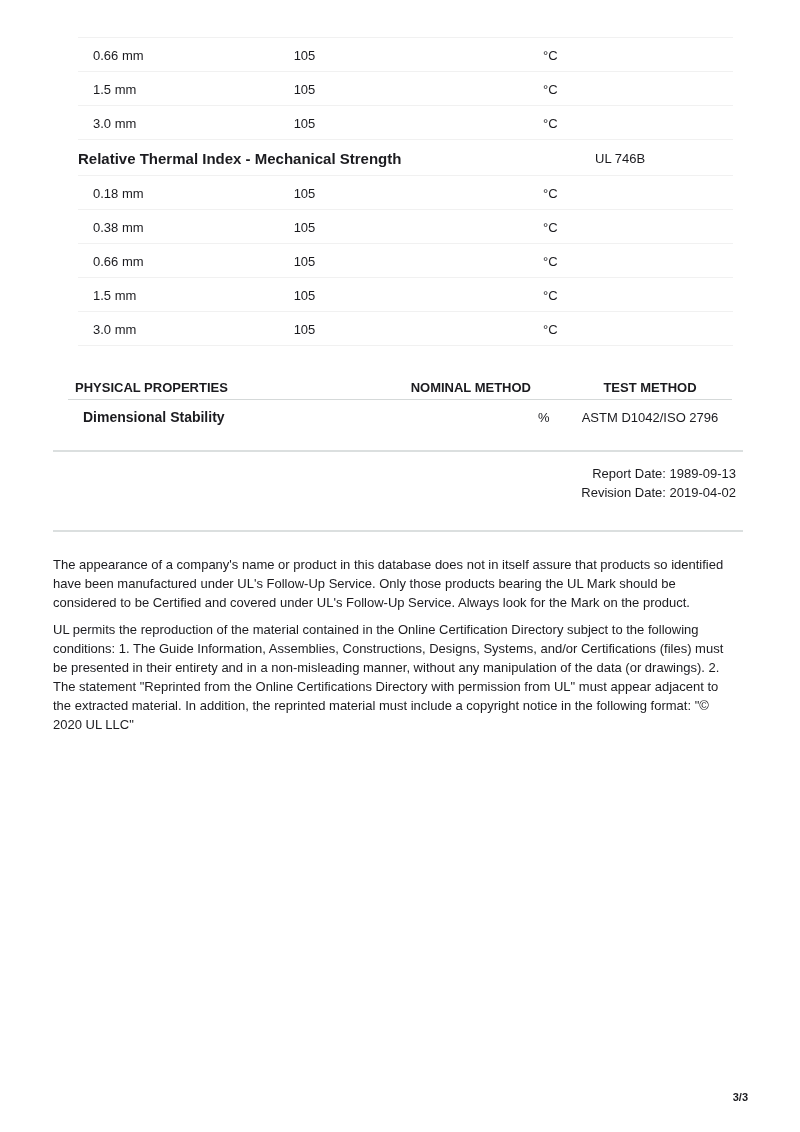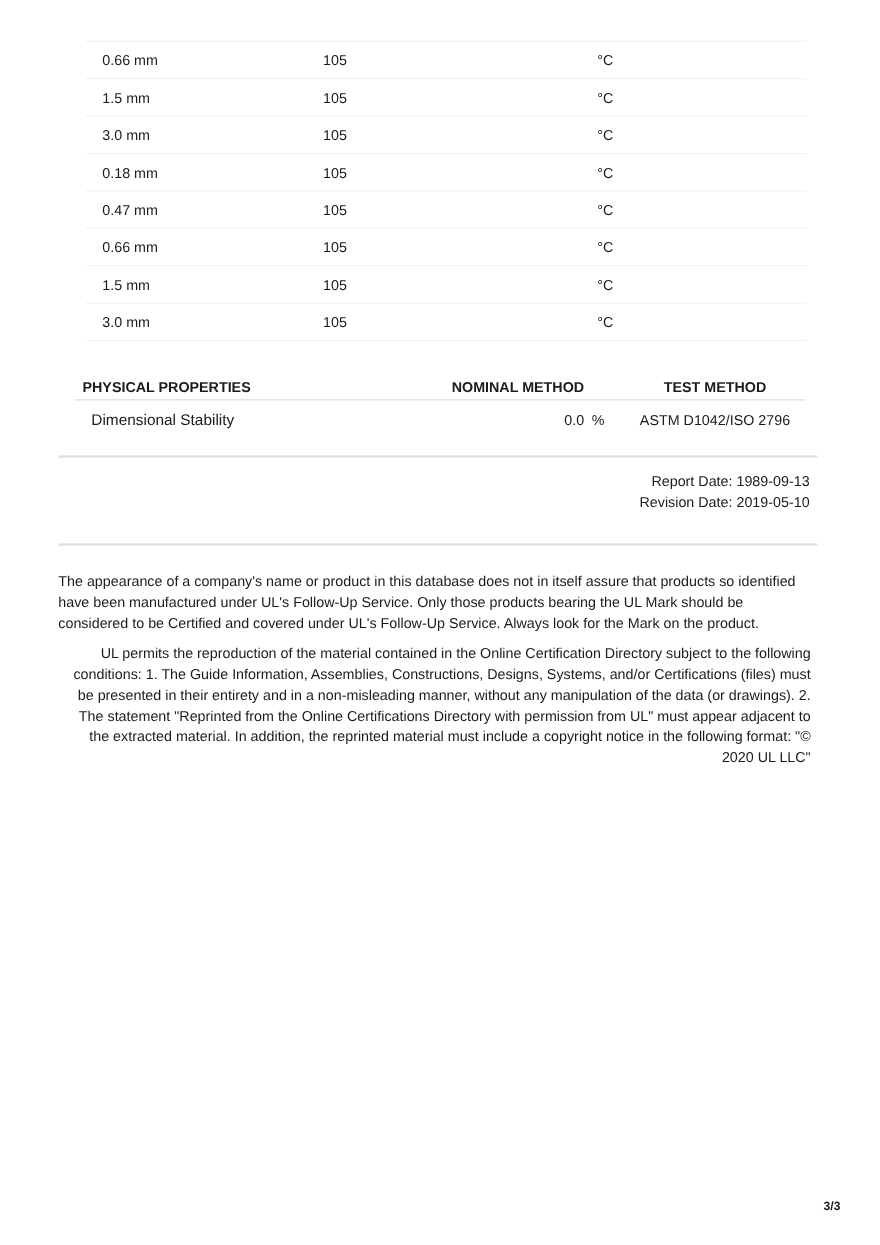--- a/index.html
+++ b/index.html
@@ -34,21 +34,21 @@
   .phys { margin:33px 0 0 68px; width:664px; }
   .p-head {
     position:relative; height:21px;
     border-bottom:1px solid #d5d9d9;
     font-size:13px; font-weight:700;
   }
   .p-head .h1 { position:absolute; left:7px;  bottom:4px; white-space:nowrap;margin-top:40px; }
   .p-head .h2 { position:absolute; left:0; width:463px; text-align:right; bottom:4px; }
   .p-head .h3 { position:absolute; left:500px; width:164px; text-align:center; bottom:4px; }
   .p-row { position:relative; height:50px; font-size:13px; }
-  .p-row .lbl    { position:absolute; left:15px; top:9px; font-size:14px; font-weight:400; white-space:nowrap; }
+  .p-row .lbl    { position:absolute; left:15px; top:9px; font-size:14px; font-weight:700; white-space:nowrap; }
   .p-row .val    { position:absolute; left:0; width:463px; text-align:right; top:10px; }
   .p-row .unit   { position:absolute; left:470px; top:10px; }
   .p-row .method { position:absolute; left:500px; width:164px; text-align:center; top:10px; white-space:nowrap; }
 
   
   .rule { margin-left:53px; width:690px; height:2px; background:#dbdfdf; }
 
   
   .dates {
     margin:12px 64px 0 0;
@@ -57,25 +57,25 @@
   }
 
   .rule-2 { margin-top:28px; }
 
   
   .legal {
     margin:23px 63px 0 53px;
     font-size:13px; line-height:19px;
     text-align:left;
   }
-  .legal + .legal { margin-top:8px;text-align:right; }
+  .legal + .legal { margin-top:8px; }
 
   
   .pagenum {
-    position:absolute; right:36px; top:1091px;
+    position:absolute; right:52px; top:1091px;
     font-size:11px; font-weight:700;
   }
 </style>
 </head>
 <body>
 
 <div class="thermal">
 
   <div class="t-row">
     <span class="lbl">0.66 mm</span>
@@ -86,28 +86,32 @@
     <span class="lbl">1.5 mm</span>
     <span class="val">105</span>
     <span class="unit">°C</span>
   </div>
   <div class="t-row">
     <span class="lbl">3.0 mm</span>
     <span class="val">105</span>
     <span class="unit">°C</span>
   </div>
 
+  <div class="t-section">
+    <span class="title">Relative Thermal Index - Mechanical Strength</span>
+    <span class="method">UL 746B</span>
+  </div>
 
   <div class="t-row">
     <span class="lbl">0.18 mm</span>
     <span class="val">105</span>
     <span class="unit">°C</span>
   </div>
   <div class="t-row">
-    <span class="lbl">0.47 mm</span>
+    <span class="lbl">0.38 mm</span>
     <span class="val">105</span>
     <span class="unit">°C</span>
   </div>
   <div class="t-row">
     <span class="lbl">0.66 mm</span>
     <span class="val">105</span>
     <span class="unit">°C</span>
   </div>
   <div class="t-row">
     <span class="lbl">1.5 mm</span>
@@ -122,31 +126,30 @@
 </div>
 
 <div class="phys">
   <div class="p-head">
     <span class="h1">PHYSICAL PROPERTIES</span>
     <span class="h2">NOMINAL METHOD</span>
     <span class="h3">TEST METHOD</span>
   </div>
   <div class="p-row">
     <span class="lbl">Dimensional Stability</span>
-    <span class="val">0.0</span>
     <span class="unit">%</span>
     <span class="method">ASTM D1042/ISO 2796</span>
   </div>
 </div>
 
 <div class="rule"></div>
 
 <div class="dates">
   <div>Report Date: 1989-09-13</div>
-  <div>Revision Date: 2019-05-10</div>
+  <div>Revision Date: 2019-04-02</div>
 </div>
 
 <div class="rule rule-2"></div>
 
 <p class="legal">The appearance of a company's name or product in this database does not in itself assure that products so identified have been manufactured under UL's Follow-Up Service. Only those products bearing the UL Mark should be considered to be Certified and covered under UL's Follow-Up Service. Always look for the Mark on the product.</p>
 <p class="legal">UL permits the reproduction of the material contained in the Online Certification Directory subject to the following conditions: 1. The Guide Information, Assemblies, Constructions, Designs, Systems, and/or Certifications (files) must be presented in their entirety and in a non-misleading manner, without any manipulation of the data (or drawings). 2. The statement "Reprinted from the Online Certifications Directory with permission from UL" must appear adjacent to the extracted material. In addition, the reprinted material must include a copyright notice in the following format: "© 2020 UL LLC"</p>
 
 <div class="pagenum">3/3</div>
 
 </body></html>

